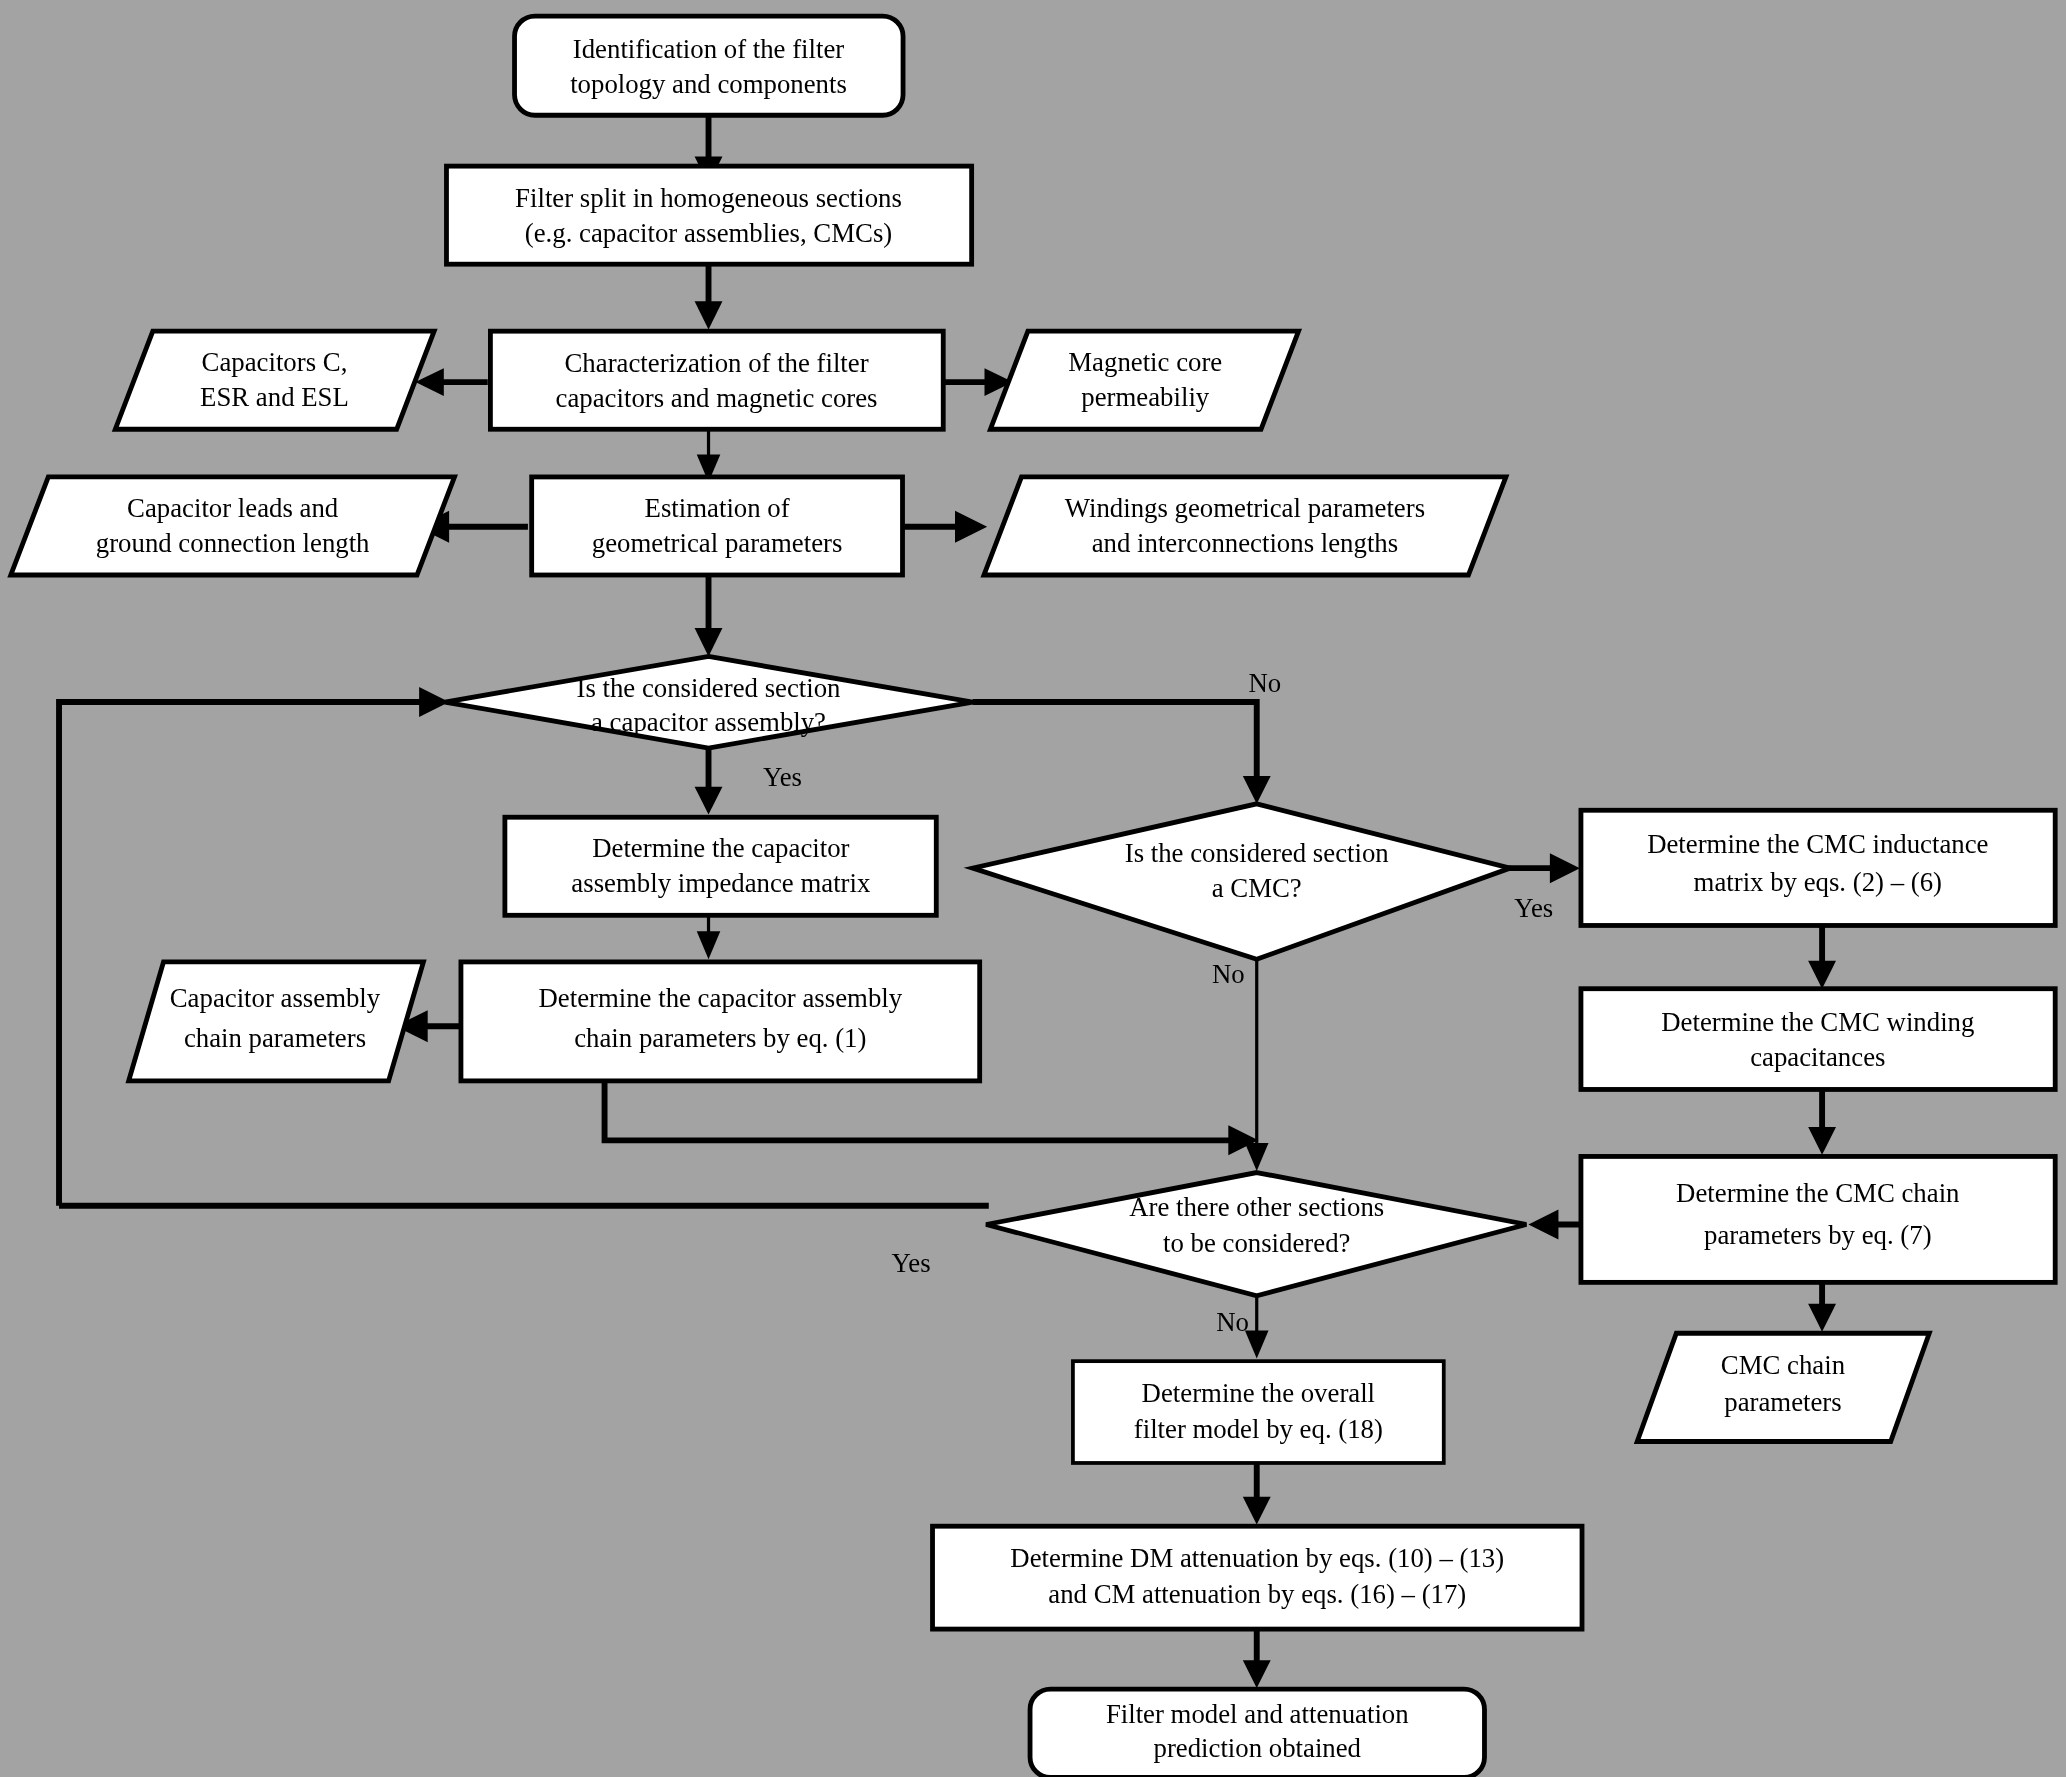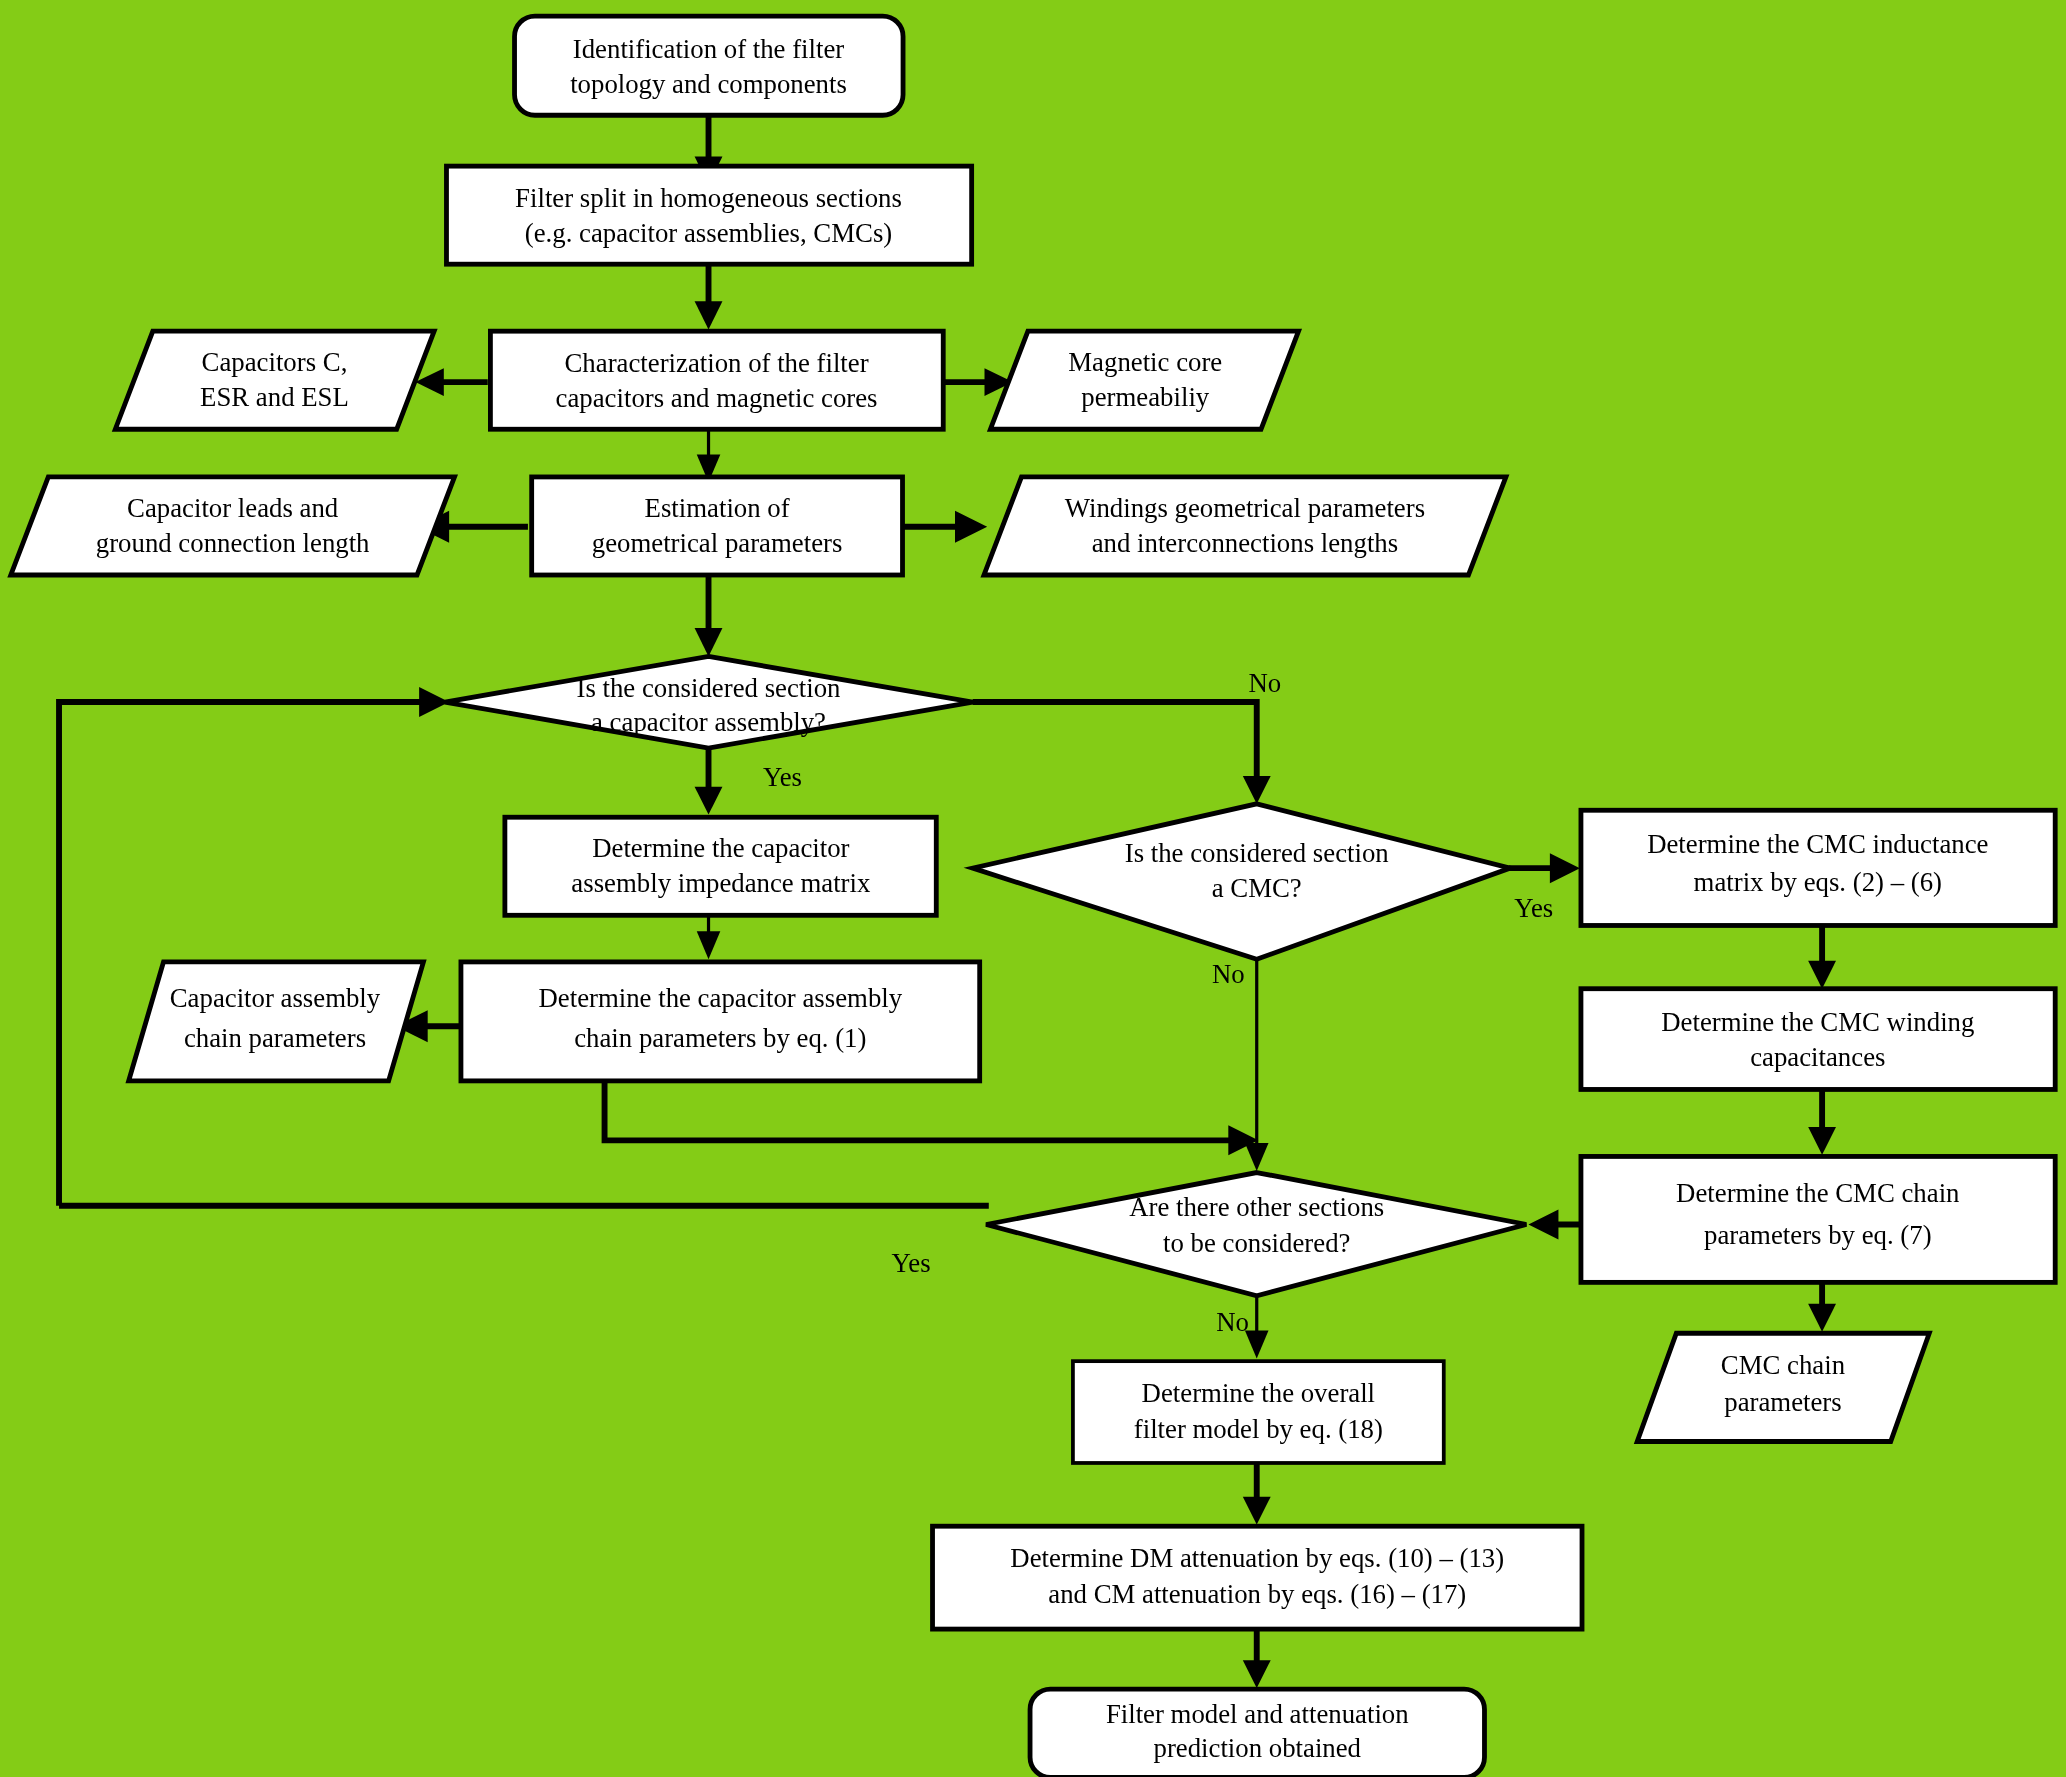--- a/index.html
+++ b/index.html
@@ -4,21 +4,21 @@
 <style>
   html, body {
     margin: 0;
     padding: 0;
     background: #ffffff;
   }
   #stage {
     position: relative;
     width: 2066px;
     height: 1777px;
-    background: #84cc16;
+    background: #a3a3a3;
     font-family: "Liberation Serif", "DejaVu Serif", serif;
   }
   svg.flow {
     position: absolute;
     left: 0; top: 0;
     width: 2066px;
     height: 1777px;
     display: block;
   }
   .shape-stroke {

